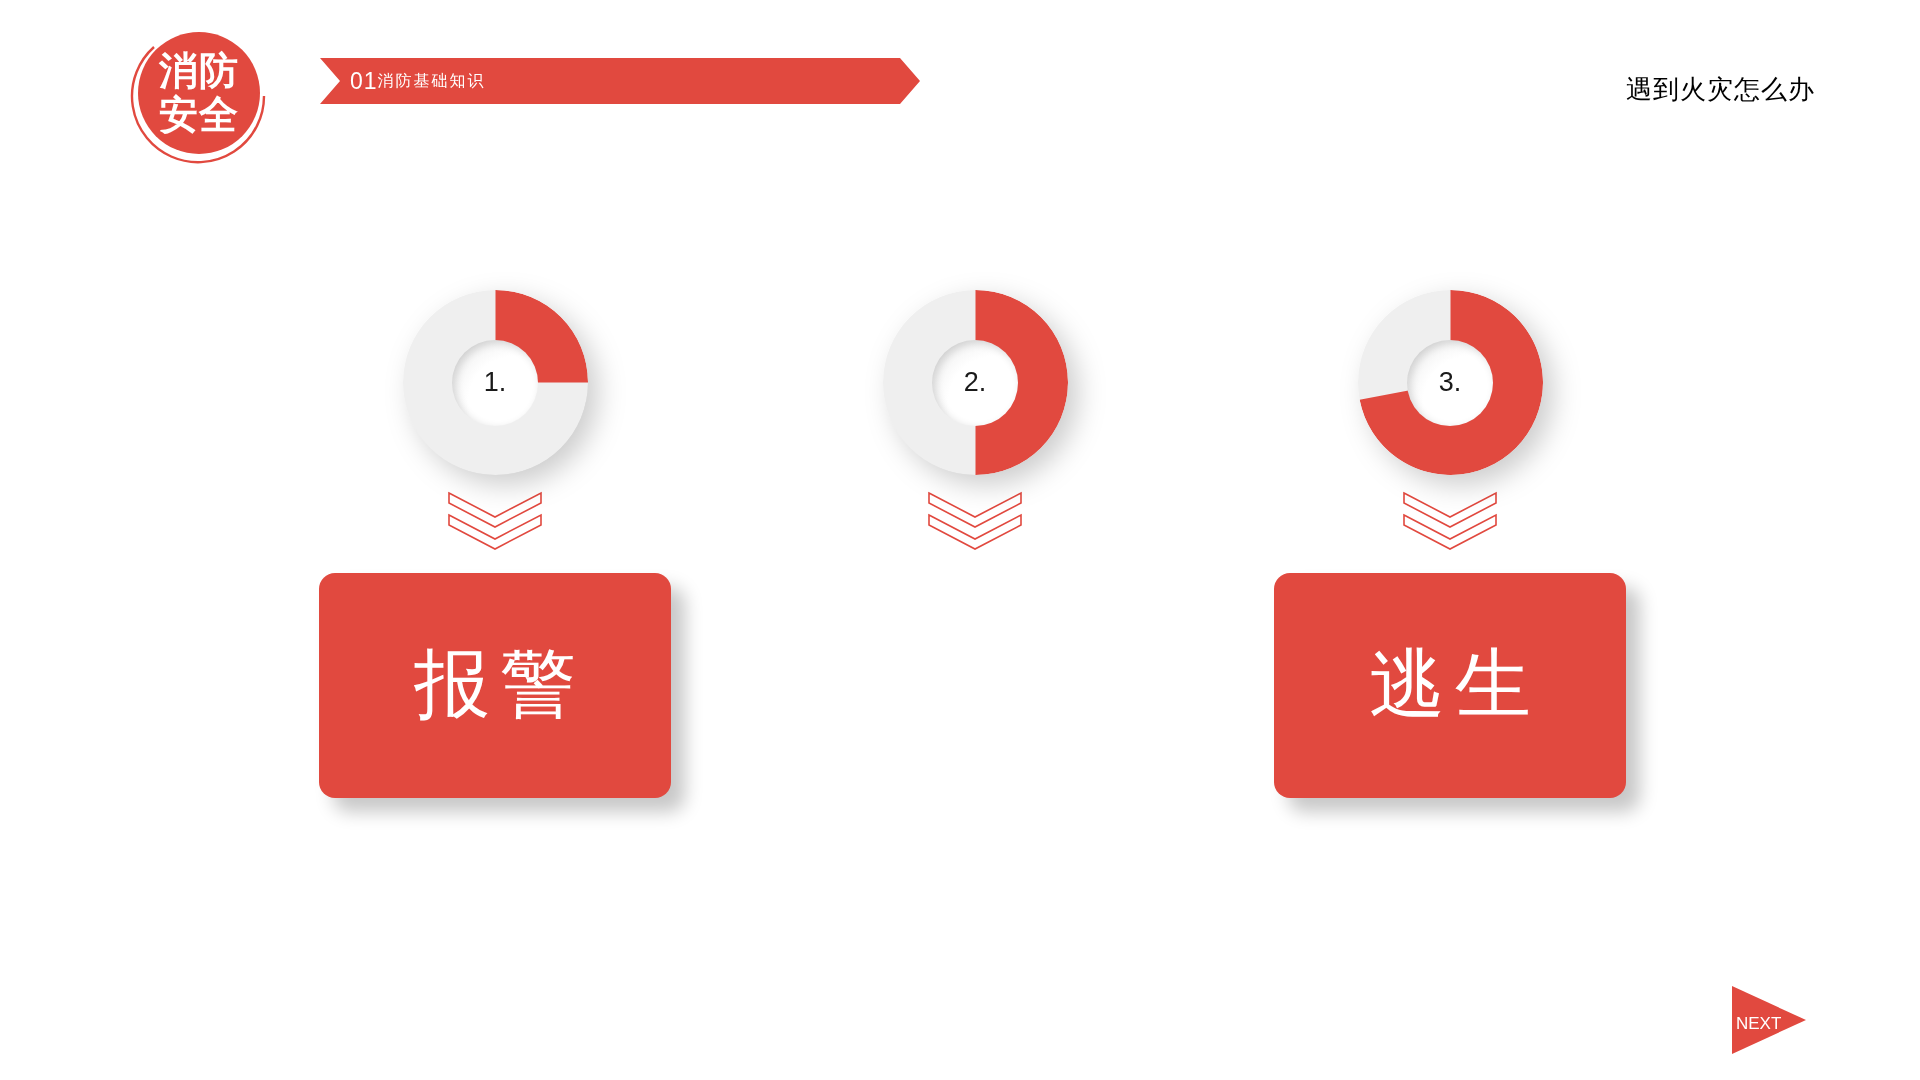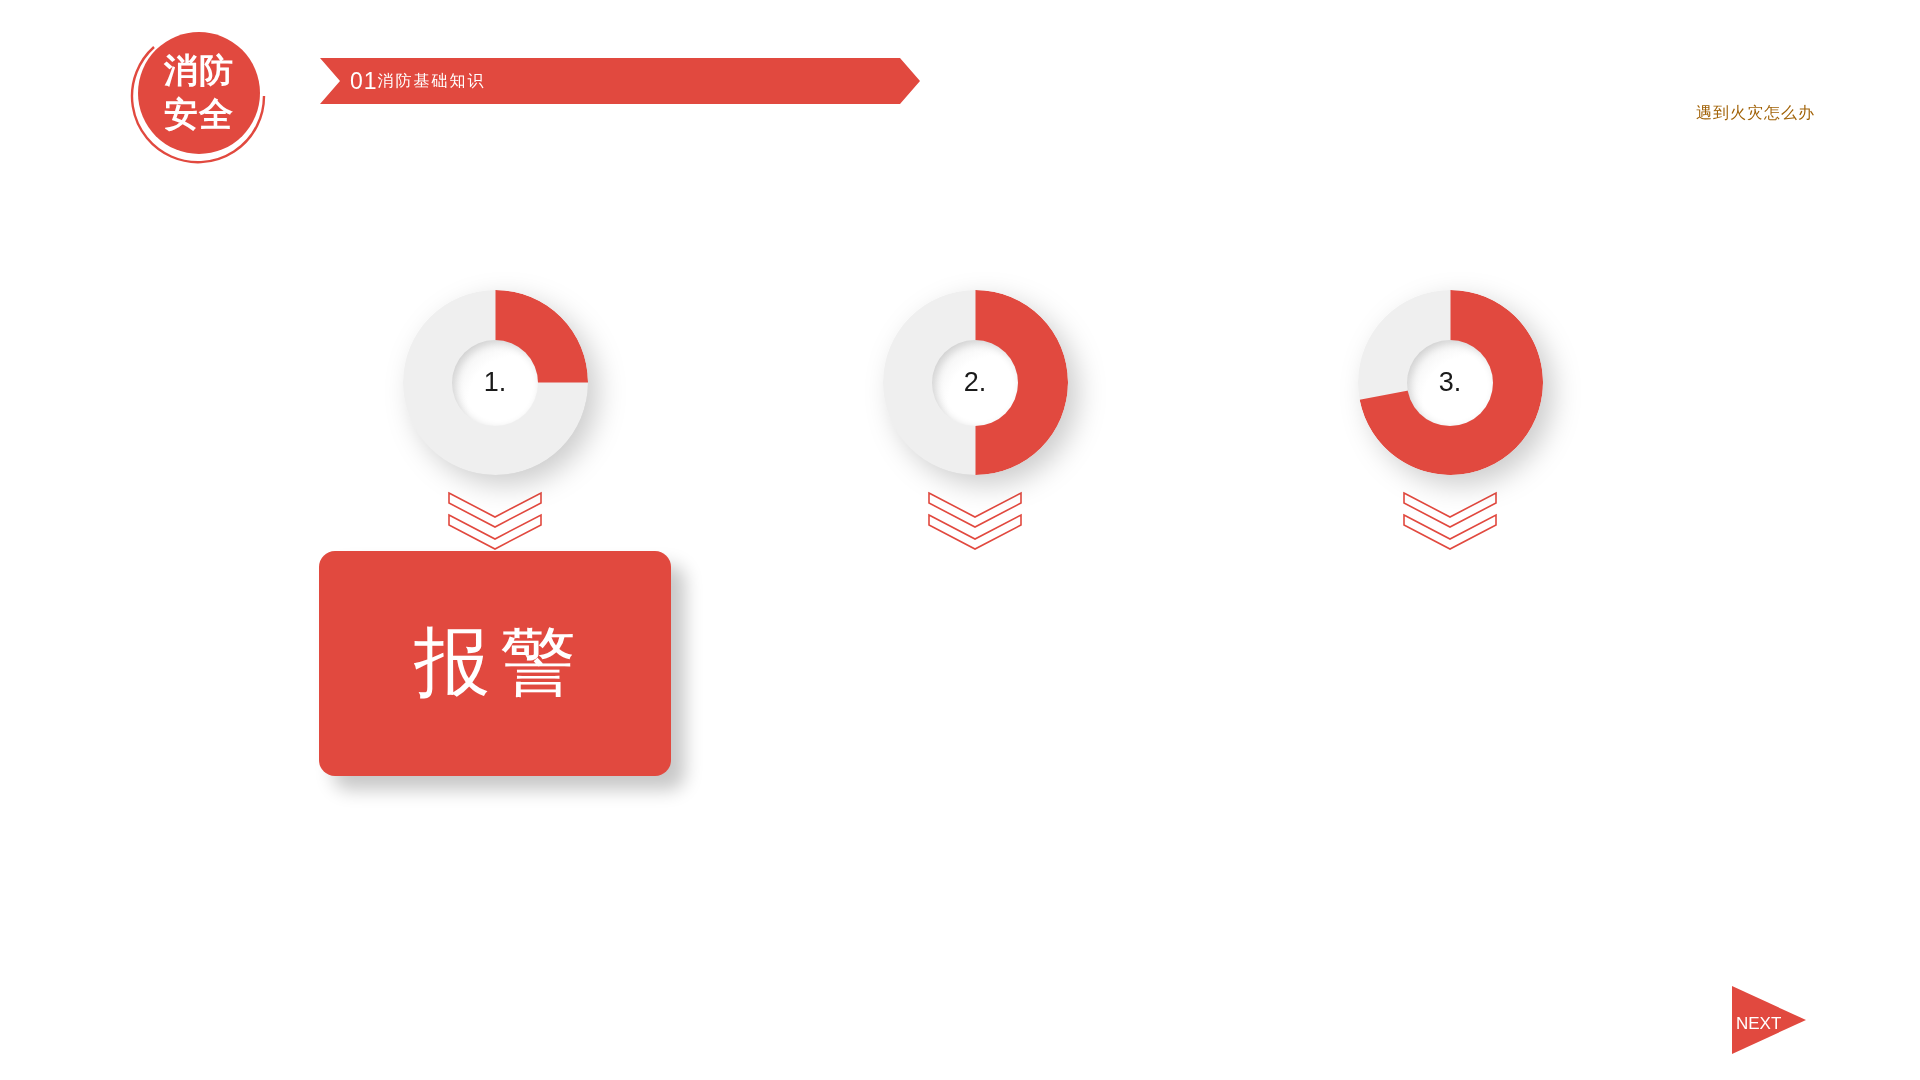--- a/index.html
+++ b/index.html
@@ -20,21 +20,21 @@
     position:absolute;left:0;top:0;width:148px;height:148px;
   }
   .logo-circle{
     position:absolute;left:14px;top:10px;width:122px;height:122px;
     border-radius:50%;
     background:#e1493f;
     display:flex;flex-direction:column;align-items:center;justify-content:center;
   }
   .logo-line{
     color:#ffffff;
-    font-size:34px;
+    font-size:39px;
     line-height:44px;
     font-weight:700;
     letter-spacing:1px;
     font-family:Liberation Serif, serif;
   }
 
   
   .banner{
     position:absolute;left:320px;top:58px;height:46px;width:600px;
   }
@@ -44,25 +44,24 @@
     display:flex;align-items:center;gap:0;
     color:#ffffff;
     white-space:nowrap;
   }
   .banner-num{font-size:23px;letter-spacing:1px;font-weight:400;}
   .banner-title{font-size:16px;letter-spacing:2px;font-weight:400;}
 
   
   .header-right{
     position:absolute;right:105px;top:72px;
-    color:#a16207;
-    font-size:16px;
+    color:#000000;
+    font-size:26px;
     letter-spacing:1px;
     white-space:nowrap;
-    margin-top:31px;
   }
 
   
   .columns{
     position:absolute;left:0;top:0;width:1920px;height:1080px;
     pointer-events:none;
   }
   .col{
     position:absolute;top:290px;width:440px;
     display:flex;flex-direction:column;align-items:center;
@@ -90,20 +89,21 @@
   }
   .donut-num{
     font-size:27px;color:#1a1a1a;font-weight:400;letter-spacing:0px;
   }
 
   
   .chevrons{margin-top:14px;width:100px;height:62px;}
 
   
   .card{
+    margin-top:22px;
     width:352px;height:225px;
     background:#e1493f;
     border-radius:16px;
     display:flex;align-items:center;justify-content:center;
     box-shadow:14px 14px 18px rgba(0,0,0,0.22);
   }
   .card-label{
     color:#ffffff;
     font-size:76px;
     letter-spacing:10px;
@@ -193,20 +193,23 @@
           <path id="seg3" fill="#e1493f" d="M50,50 L50,0 A50,50 0 1,1 0.886,59.369 Z"></path>
         </svg>
         <div class="donut-hole">
           <span class="donut-num">3.</span>
         </div>
       </div>
       <svg class="chevrons" viewBox="0 0 100 62">
         <path d="M 4 4 L 50 28 L 96 4 L 96 14 L 50 38 L 4 14 Z" fill="none" stroke="#e1493f" stroke-width="1.6"></path>
         <path d="M 4 26 L 50 50 L 96 26 L 96 36 L 50 60 L 4 36 Z" fill="none" stroke="#e1493f" stroke-width="1.6"></path>
       </svg>
+      <div class="card">
+        <span class="card-label">逃生</span>
+      </div>
     </div>
 
   </div>
 
   <div class="next-btn">
     <svg width="78" height="72" viewBox="0 0 78 72">
       <path d="M 2 2 L 76 36 L 2 70 Z" fill="#e1493f"></path>
     </svg>
     <span class="next-label">NEXT</span>
   </div>

